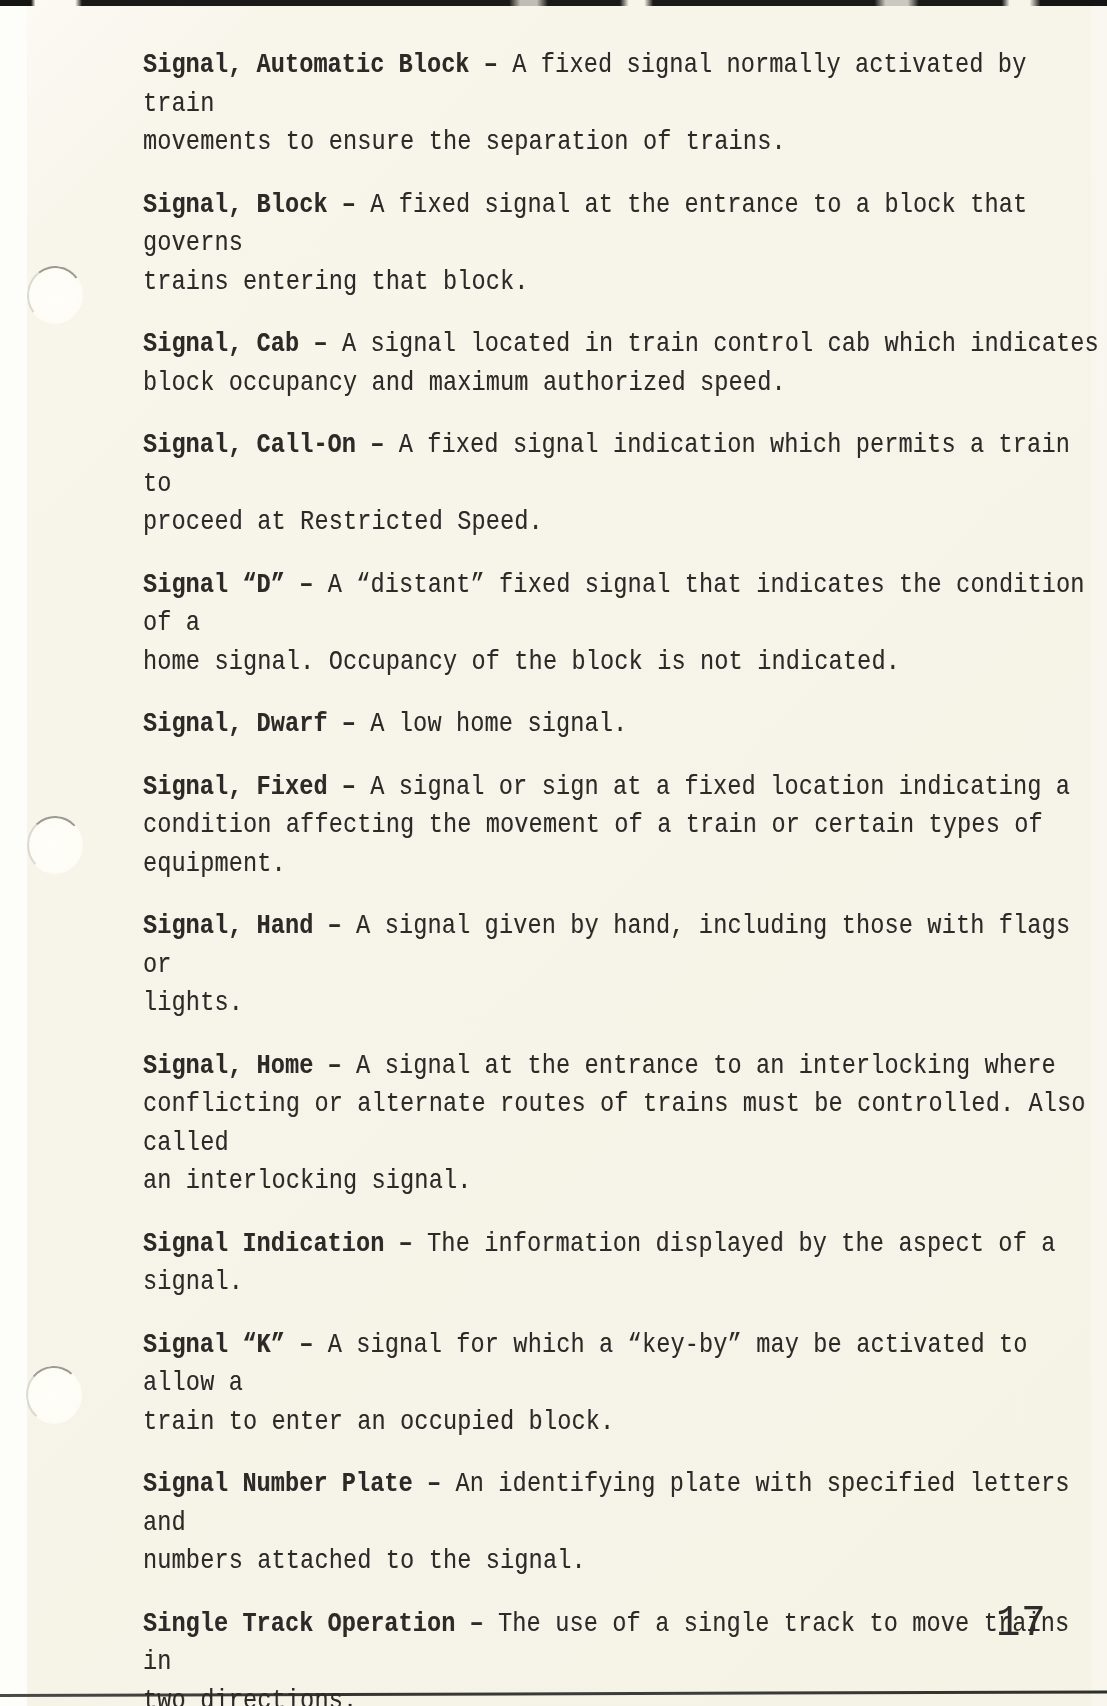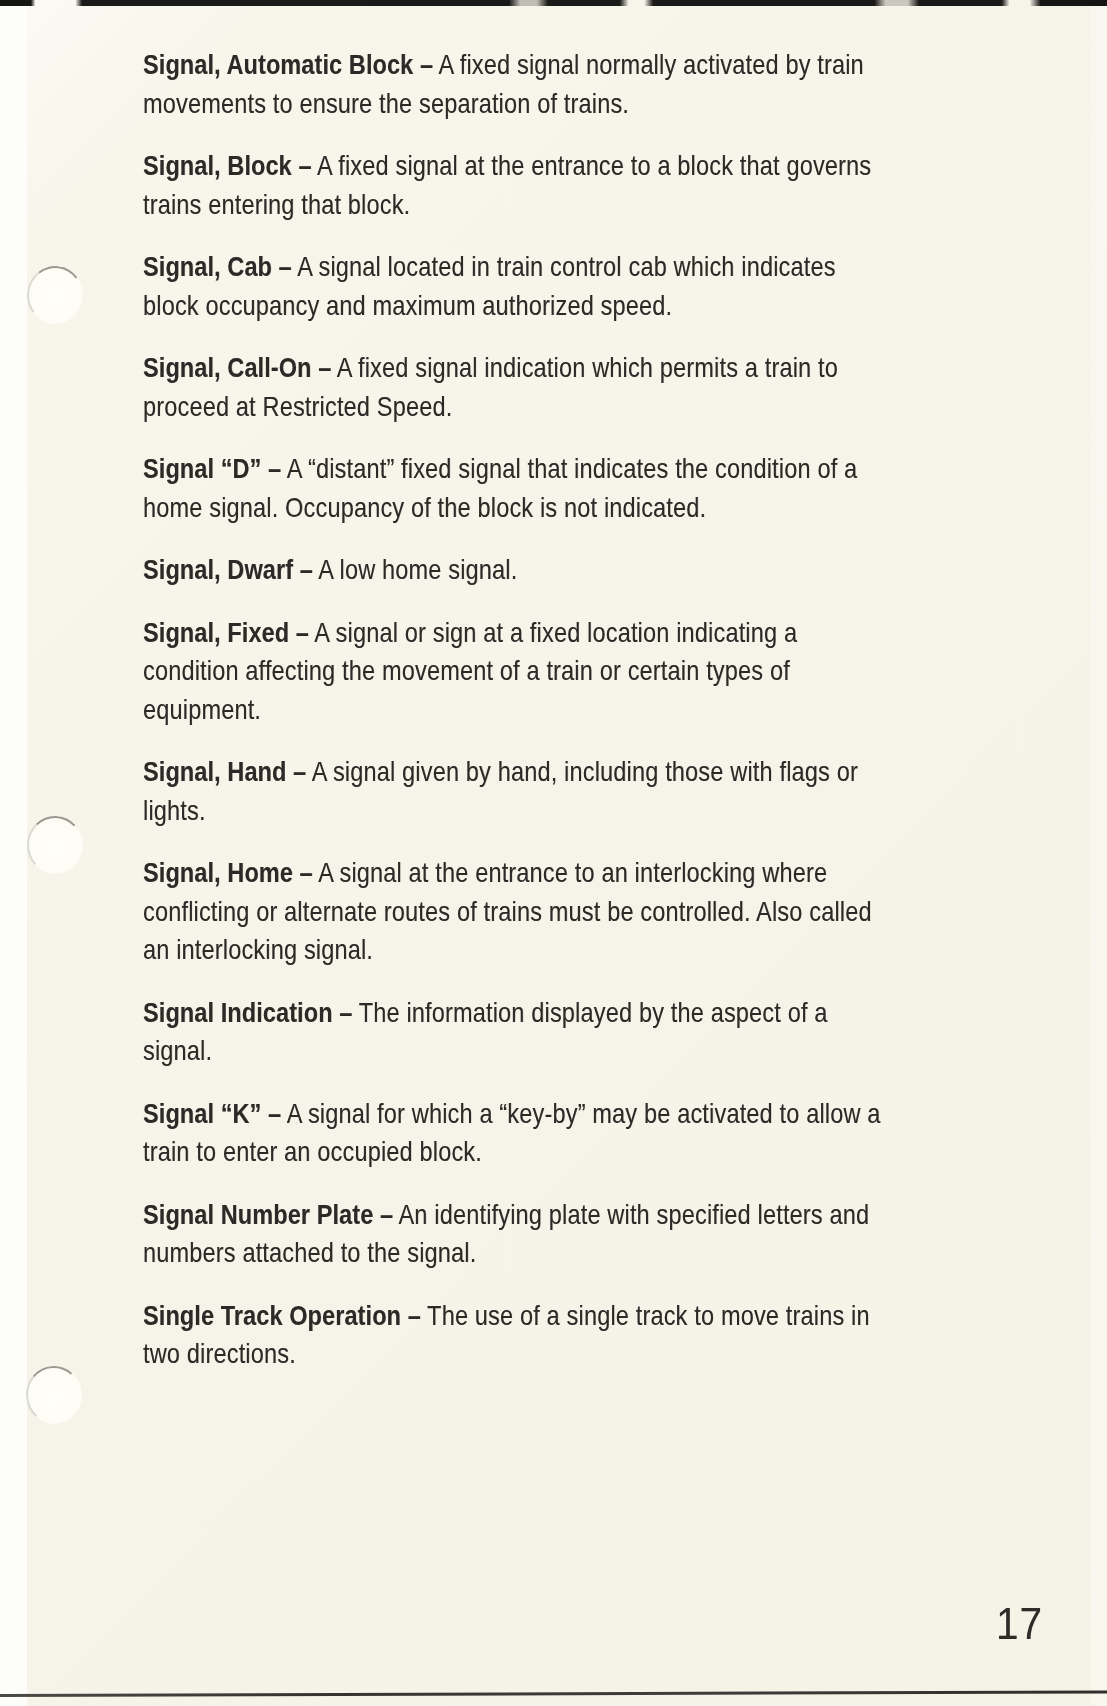--- a/index.html
+++ b/index.html
@@ -6,21 +6,21 @@
     margin: 0;
     padding: 0;
     background: #e9e7df;
   }
   .page {
     position: relative;
     width: 1107px;
     height: 1706px;
     background: linear-gradient(135deg, #fcfaf4 0%, #f8f5eb 10%, #f6f3e8 55%, #f5f2e6 100%);
     overflow: hidden;
-    font-family: Liberation Sans, sans-serif;
+    font-family: Liberation Mono, monospace;
   }
   
   .left-edge {
     position: absolute;
     left: 0; top: 0;
     width: 27px; height: 100%;
     background: #fdfdfa;
   }
   .right-edge {
     position: absolute;

